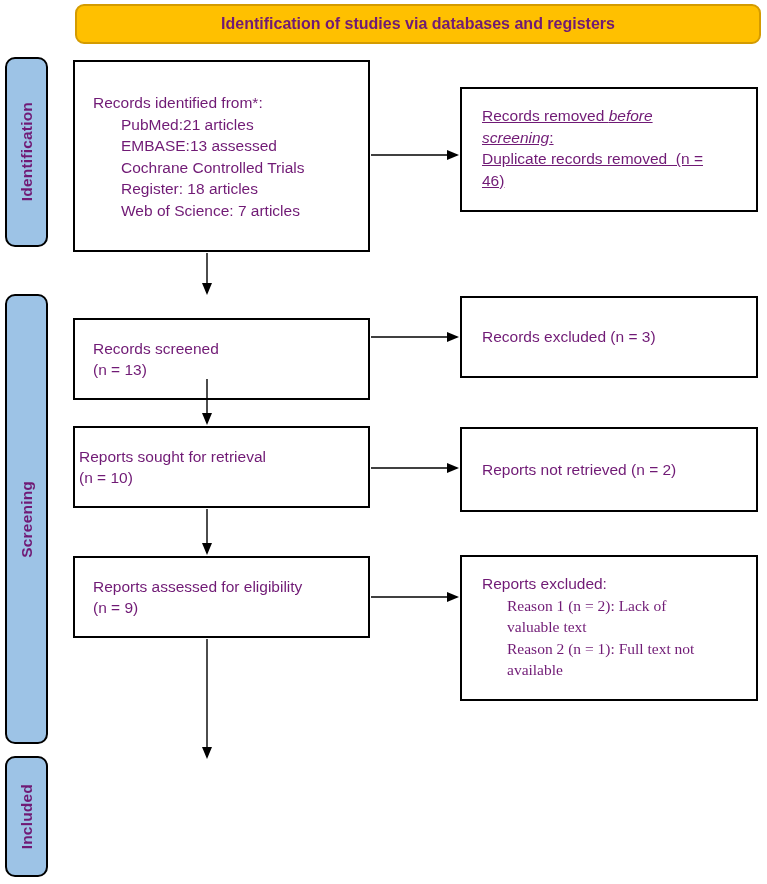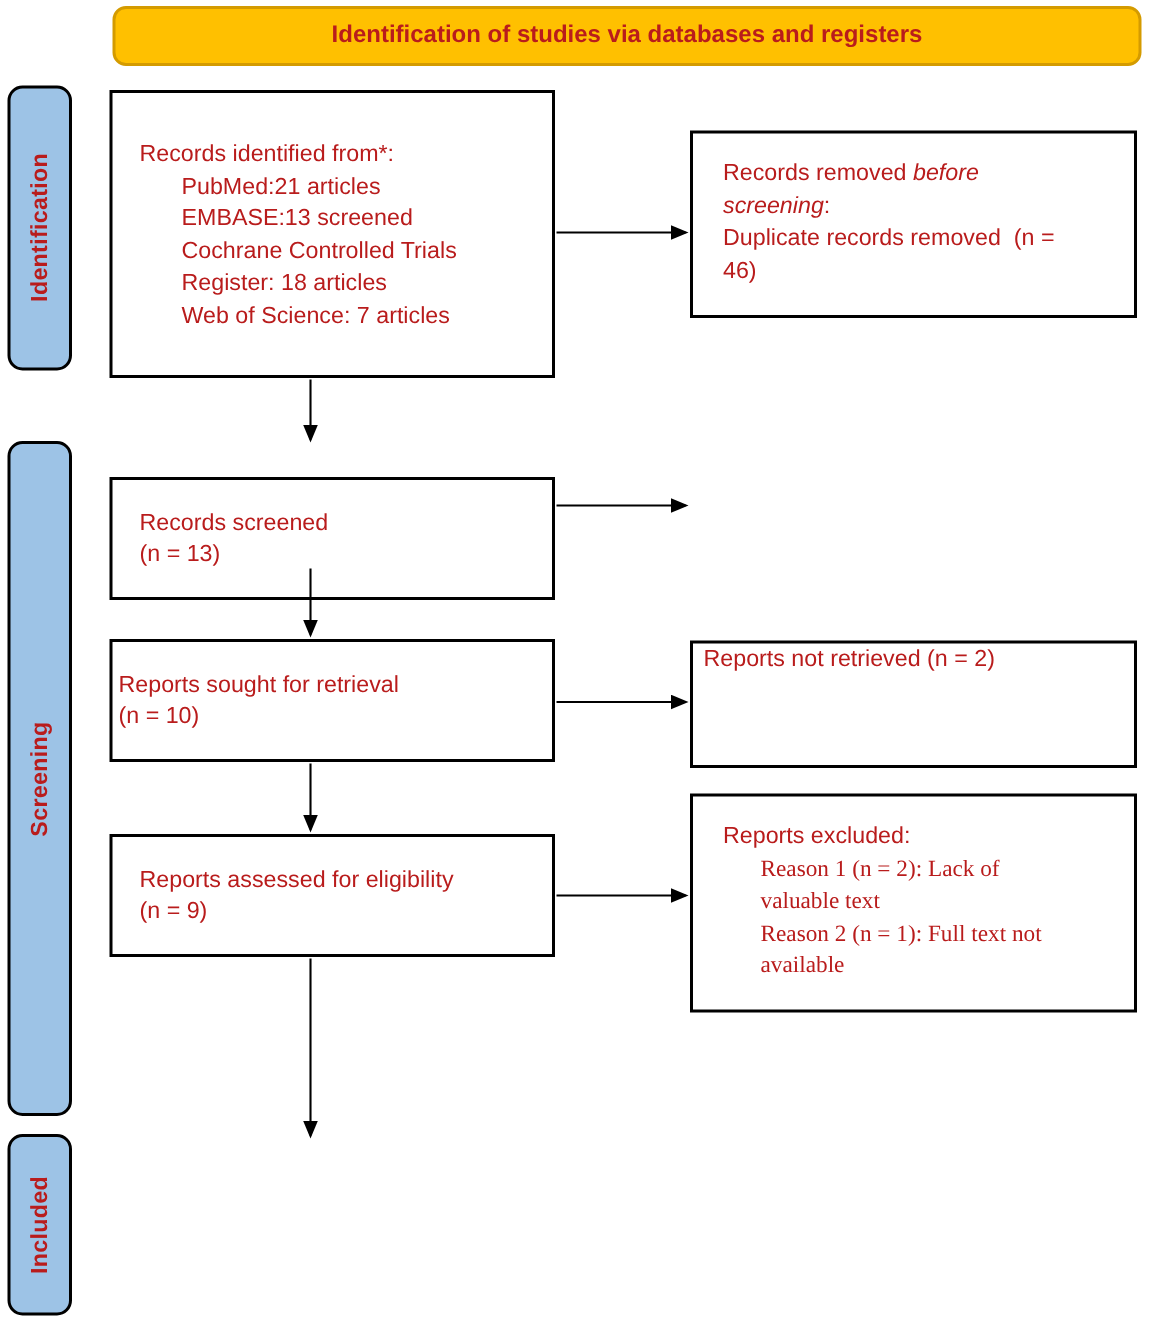--- a/index.html
+++ b/index.html
@@ -1,18 +1,18 @@
 <!DOCTYPE html>
 <html><head>
 <meta charset="utf-8">
 <style>
   html,body { margin:0; padding:0; background:#ffffff; }
   #root {
     position:relative; width:767px; height:884px; background:#ffffff;
-    font-family:"Liberation Sans", sans-serif; color:#b91c1c;
+    font-family:"Liberation Sans", sans-serif; color:#701a75;
     overflow:hidden;
   }
   .banner {
     position:absolute; left:75px; top:4px; width:686px; height:40px;
     background:#FFC000; border:2px solid #D49B00; border-radius:9px;
     display:flex; align-items:center; justify-content:center;
     font-weight:bold; font-size:16px; box-sizing:border-box;
   }
   .stage {
     position:absolute; left:5px; width:43px; background:#9DC3E6;
@@ -31,24 +31,24 @@
     box-sizing:border-box; font-size:15.5px; line-height:21.5px;
   }
   .pre { white-space:pre-wrap; }
   .it { font-style:italic; }
   .ind { padding-left:28px; }
   .b1 { left:73px; top:60px;  width:297px; height:192px; padding:30px 8px 0 18px; }
   .b2 { left:73px; top:296px; width:297px; height:82px;  display:flex; align-items:center; padding-left:18px;margin-top:22px; }
   .b3 { left:73px; top:426px; width:297px; height:82px;  display:flex; align-items:center; padding-left:4px; }
   .b4 { left:73px; top:556px; width:297px; height:82px;  display:flex; align-items:center; padding-left:18px; }
   .b5 { left:73px; top:760px; width:297px; height:118px; padding:5px 6px 0 16px; }
-  .r1 { left:460px; top:87px;  width:298px; height:125px; padding:16px 0 0 20px; }
+  .r1 { left:460px; top:87px;  width:298px; height:125px; padding:16px 0 0 20px;text-decoration:underline; }
   .r2 { left:460px; top:296px; width:298px; height:82px;  display:flex; align-items:center; padding-left:20px; }
-  .r3 { left:460px; top:427px; width:298px; height:85px;  display:flex; padding-left:7px; }
-  .r4 { left:460px; top:529px; width:298px; height:146px; padding:16px 8px 0 20px; }
+  .r3 { left:460px; top:427px; width:298px; height:85px;  display:flex; align-items:center; padding-left:20px; }
+  .r4 { left:460px; top:555px; width:298px; height:146px; padding:16px 8px 0 20px; }
   .r4 .ind { padding-left:25px;font-family:Liberation Serif, serif; }
   svg.arrows { position:absolute; left:0; top:0; pointer-events:none; }
 </style>
 </head>
 <body>
 
 <div id="root">
 
   <div class="banner">
     <span>Identification of studies via databases and registers</span>
@@ -60,38 +60,41 @@
   <div class="stage s2">
     <span class="vtext">Screening</span>
   </div>
   <div class="stage s3">
     <span class="vtext">Included</span>
   </div>
 
   <div class="node b1">
     <div>Records identified from*:</div>
     <div class="ind">PubMed:21 articles</div>
-    <div class="ind">EMBASE:13 screened</div>
+    <div class="ind">EMBASE:13 assessed</div>
     <div class="ind">Cochrane Controlled Trials</div>
     <div class="ind">Register: 18 articles</div>
     <div class="ind">Web of Science: 7 articles</div>
   </div>
 
   <div class="node r1">
     <div class="pre"><span>Records removed </span><span class="it">before
 screening</span><span>:
 Duplicate records removed  (n =
 46)</span></div>
   </div>
 
   <div class="node b2">
     <div class="pre">Records screened
 (n = 13)</div>
   </div>
 
+  <div class="node r2">
+    <div class="pre">Records excluded (n = 3)</div>
+  </div>
 
   <div class="node b3">
     <div class="pre">Reports sought for retrieval
 (n = 10)</div>
   </div>
 
   <div class="node r3">
     <div class="pre">Reports not retrieved (n = 2)</div>
   </div>
 

